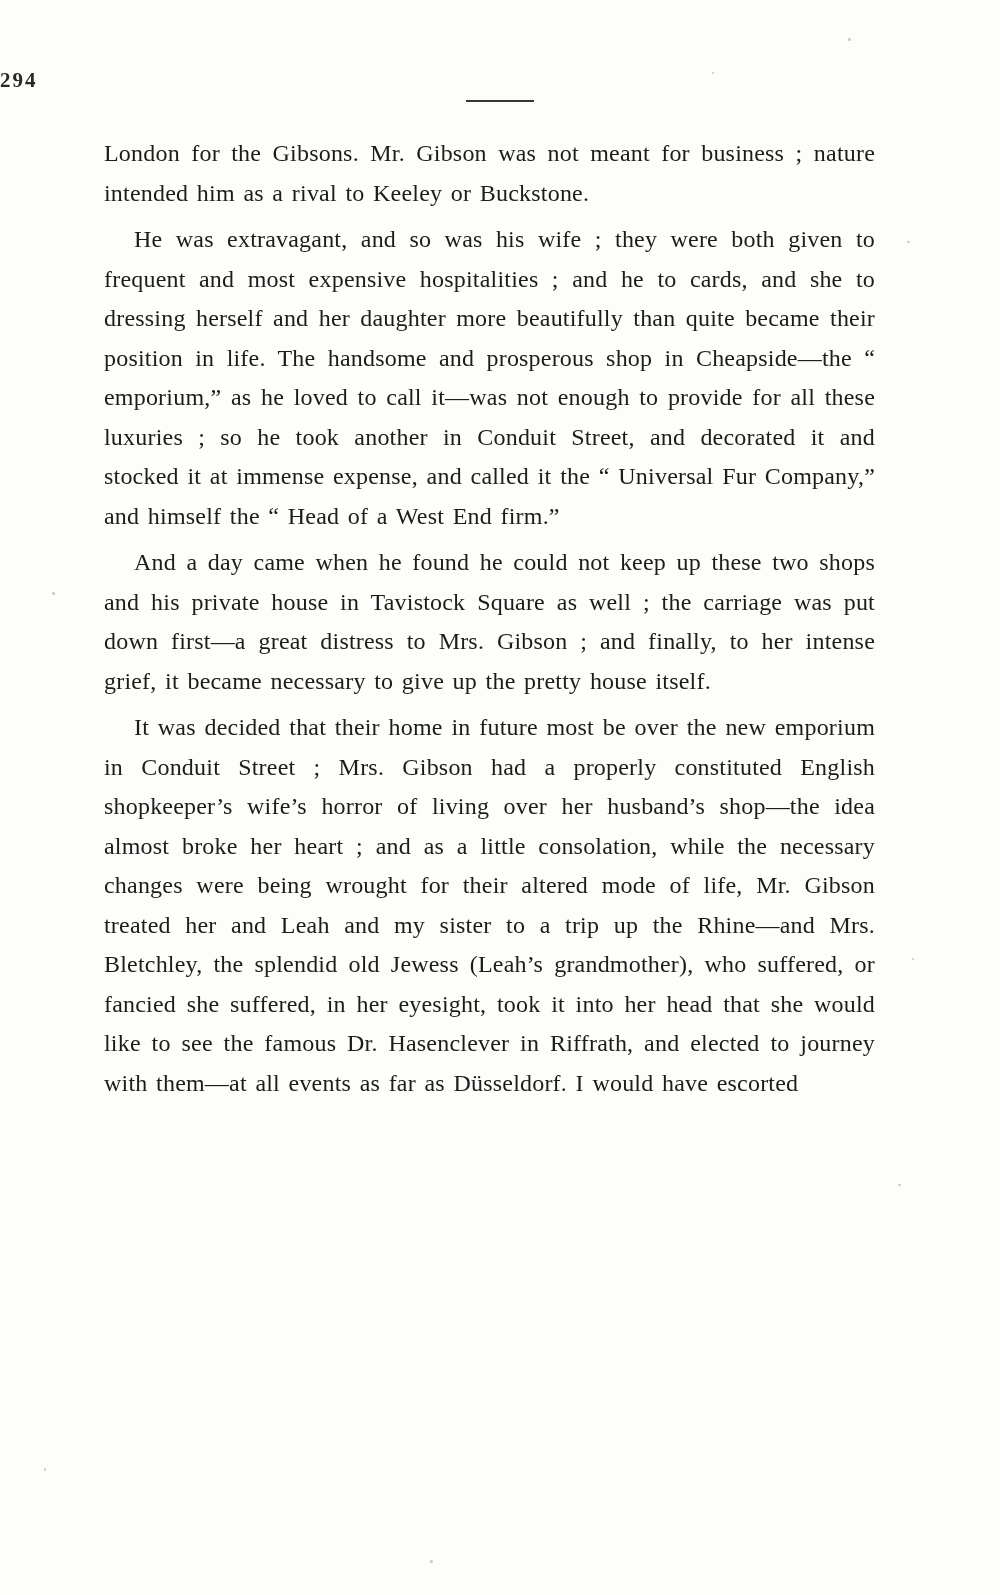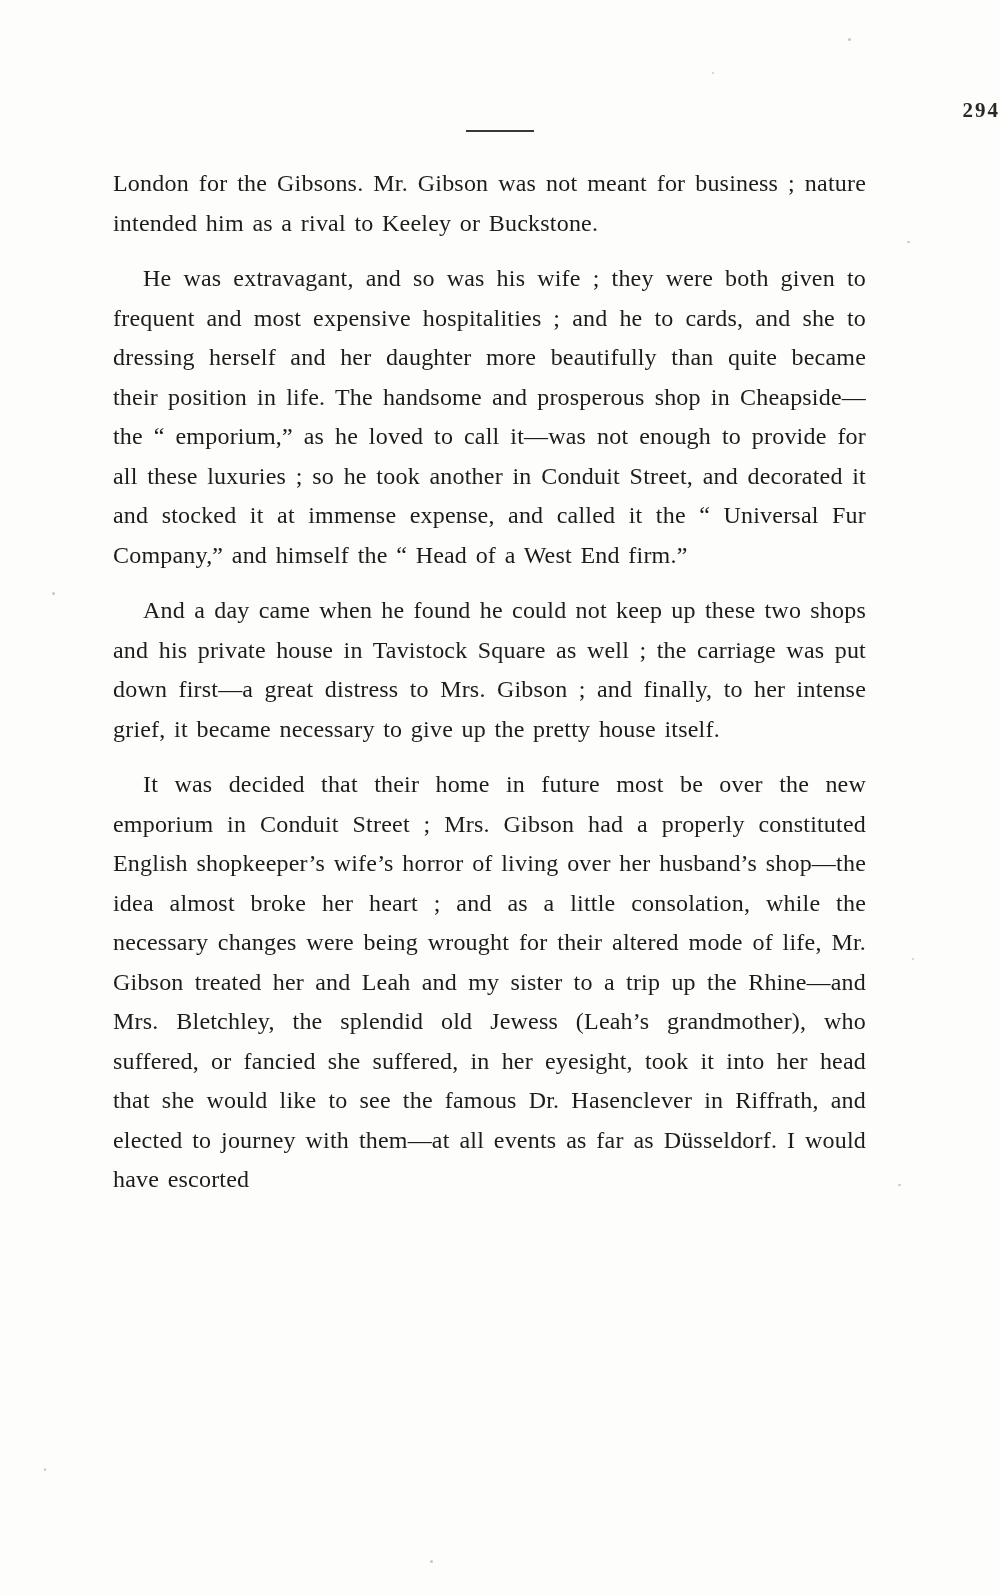--- a/index.html
+++ b/index.html
@@ -15,22 +15,22 @@
     font-family: "Liberation Serif", "DejaVu Serif", serif;
     color: #1e1c1a;
     -webkit-font-smoothing: antialiased;
   }
   .page {
     position: relative;
     width: 1000px;
     height: 1595px;
   }
   .page-header {
-    padding-top: 98px;
-    text-align: right;
+    padding-top: 68px;
+    text-align: left;
   }
   .page-number {
     font-size: 21px;
     letter-spacing: 2px;
     color: #2a2824;
     font-weight: bold;
   }
   .page-number-rule {
     width: 68px;
     height: 0;
@@ -39,21 +39,21 @@
   }
   .body-text {
     margin: 32px 118px 0 97px; 
     font-size: 24px;
     line-height: 39.5px;
     text-align: justify;
     word-spacing: 0.10em;
     letter-spacing: 0.2px;
   }
   .body-text p {
-    margin: 16px;
+    margin: 7px;
     text-indent: 30px;
   }
   .body-text p.no-indent {
     text-indent: 0;
   }
   
   .speck {
     position: absolute;
     background: #8a867f;
     border-radius: 50%;

